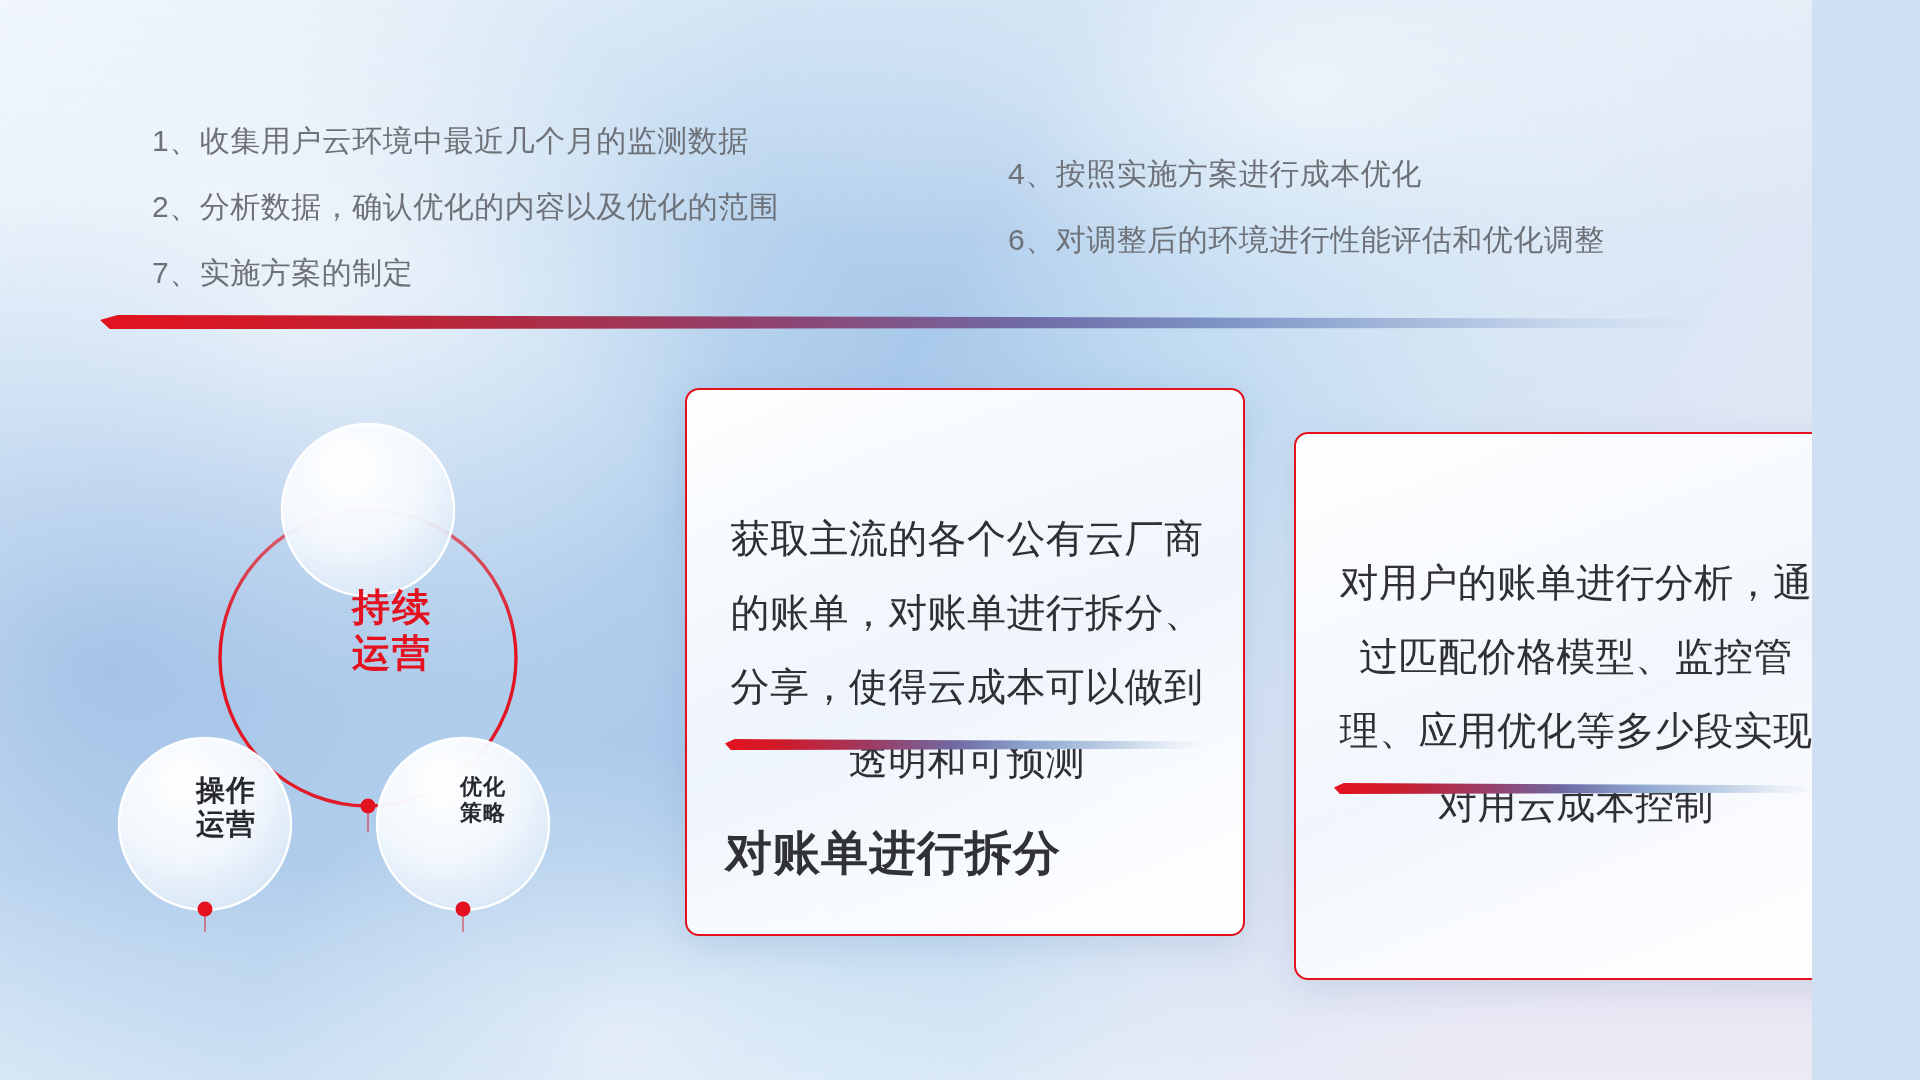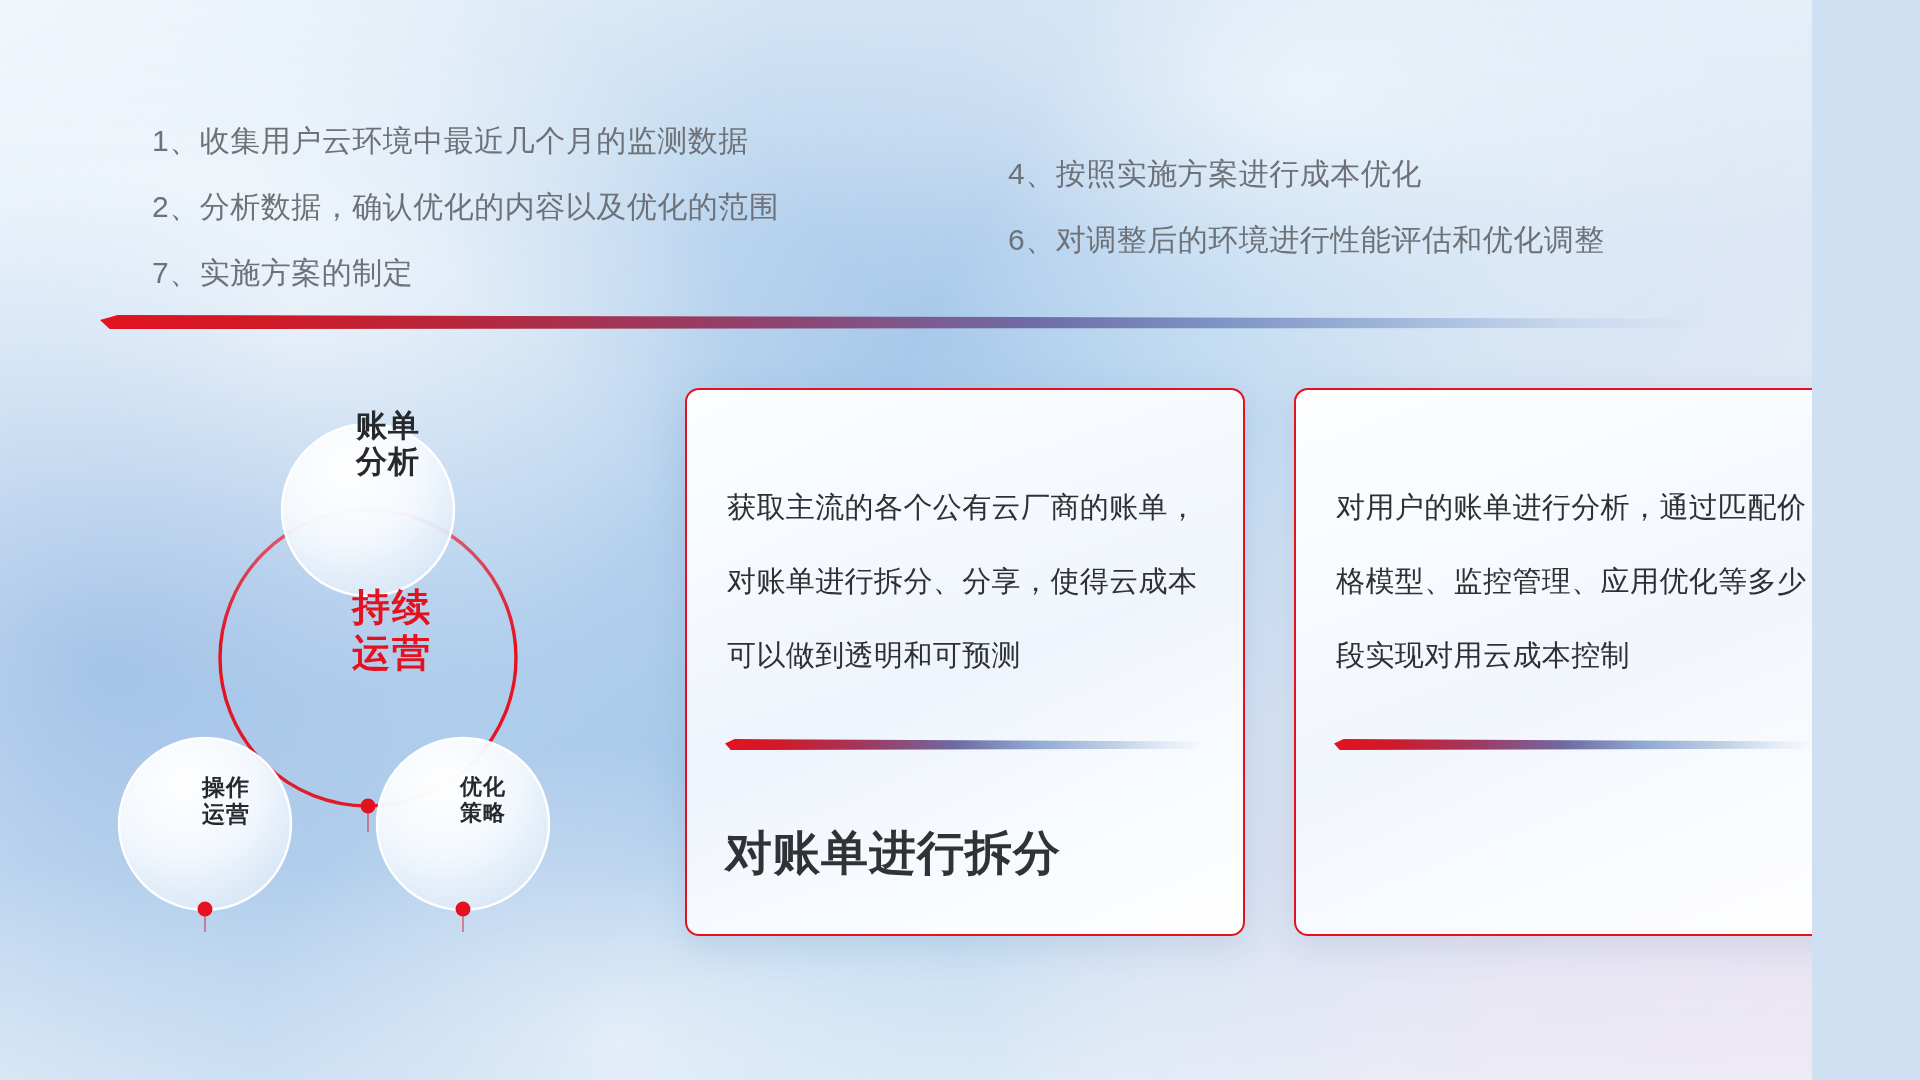--- a/index.html
+++ b/index.html
@@ -112,21 +112,21 @@
   .venn-label {
     position: absolute;
     text-align: center;
     font-weight: bold;
     line-height: 1.16;
     white-space: pre-line;
     color: #26282c;
     letter-spacing: 1px;
   }
   #lbl-top     { left: 220px; top: 56px;  width: 180px; font-size: 31px; }
-  #lbl-left    { left: 58px;  top: 422px; width: 180px; font-size: 23px; }
+  #lbl-left    { left: 58px;  top: 422px; width: 180px; font-size: 29px; }
   #lbl-right   { left: 315px; top: 422px; width: 180px; font-size: 22px; }
   #lbl-center  {
     left: 204px; top: 232px; width: 220px;
     font-size: 38px; color: #e4121f; letter-spacing: 2px; line-height: 1.22;
   }
 
   
   .card {
     position: absolute;
     top: 388px;
@@ -139,31 +139,32 @@
       linear-gradient(158deg,
         rgba(255,255,255,0.97) 0%,
         rgba(250,252,255,0.95) 26%,
         rgba(243,247,253,0.93) 52%,
         rgba(250,252,255,0.96) 76%,
         rgba(255,255,255,0.98) 100%);
     box-shadow: 0 10px 34px rgba(90,125,170,0.18);
     overflow: hidden;
   }
   #card-1 { left: 685px; }
-  #card-2 { left: 1294px; }
+  #card-2 { left: 1294px; margin-top: 44px; }
 
   .card-body {
     position: absolute;
     left: 40px;
     right: 36px;
-    top: 80px;
+    top: 112px;
     color: #2e3034;
-    font-size: 29px;
+    font-size: 39px;
     line-height: 74px;
     letter-spacing: 0.4px;
+    text-align: center;
   }
   .card-rule {
     position: absolute;
     left: 38px;
     right: 38px;
     top: 349px;
     height: 11px;
   }
   .card-rule .bar {
     position: absolute;
@@ -243,22 +244,20 @@
       <line x1="290" y1="456" x2="290" y2="480" stroke="#e4121f" stroke-width="2" opacity="0.45"></line>
       <circle cx="290" cy="454" r="7.5" fill="#e4121f"></circle>
 
       <line x1="127" y1="558" x2="127" y2="582" stroke="#e4121f" stroke-width="2" opacity="0.45"></line>
       <circle cx="127" cy="557" r="7.5" fill="#e4121f"></circle>
 
       <line x1="385" y1="558" x2="385" y2="582" stroke="#e4121f" stroke-width="2" opacity="0.45"></line>
       <circle cx="385" cy="557" r="7.5" fill="#e4121f"></circle>
     </svg>
 
-    <div class="venn-label" id="lbl-top">账单
-分析</div>
     <div class="venn-label" id="lbl-left">操作
 运营</div>
     <div class="venn-label" id="lbl-right">优化
 策略</div>
     <div class="venn-label" id="lbl-center">持续
 运营</div>
   </div>
 
   <div class="card" id="card-1">
     <div class="card-body">获取主流的各个公有云厂商的账单，对账单进行拆分、分享，使得云成本可以做到透明和可预测</div>

